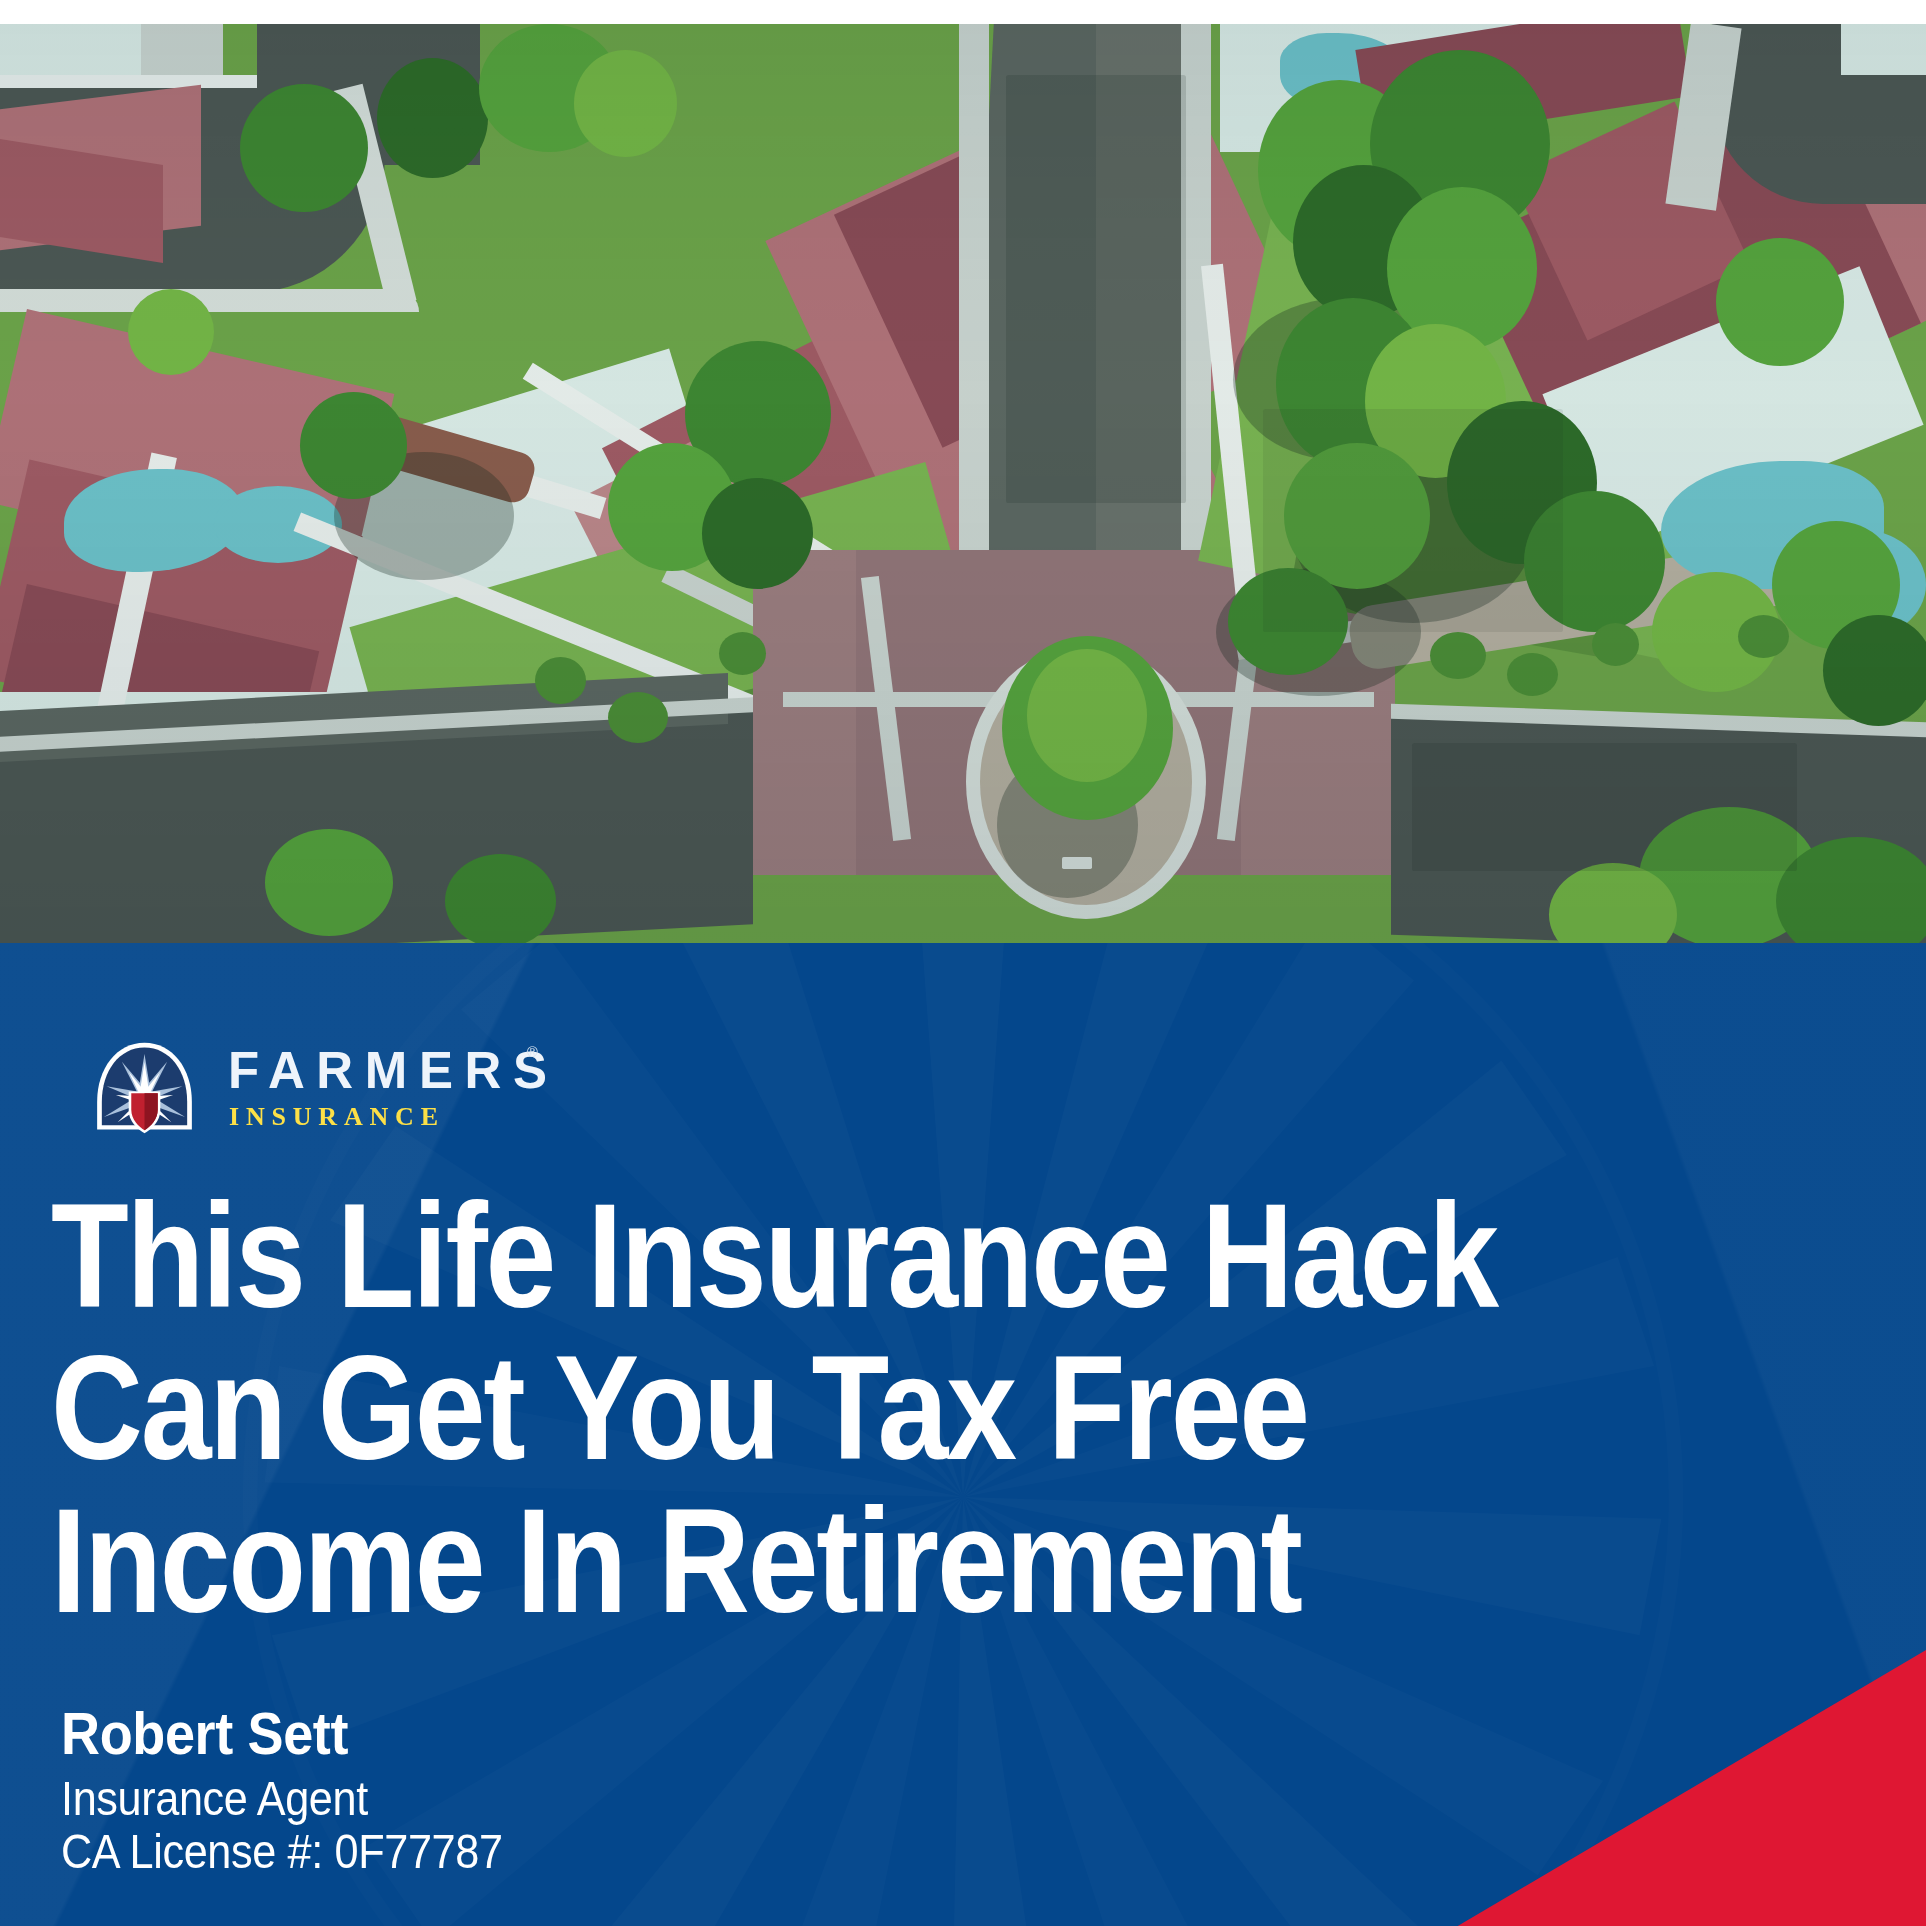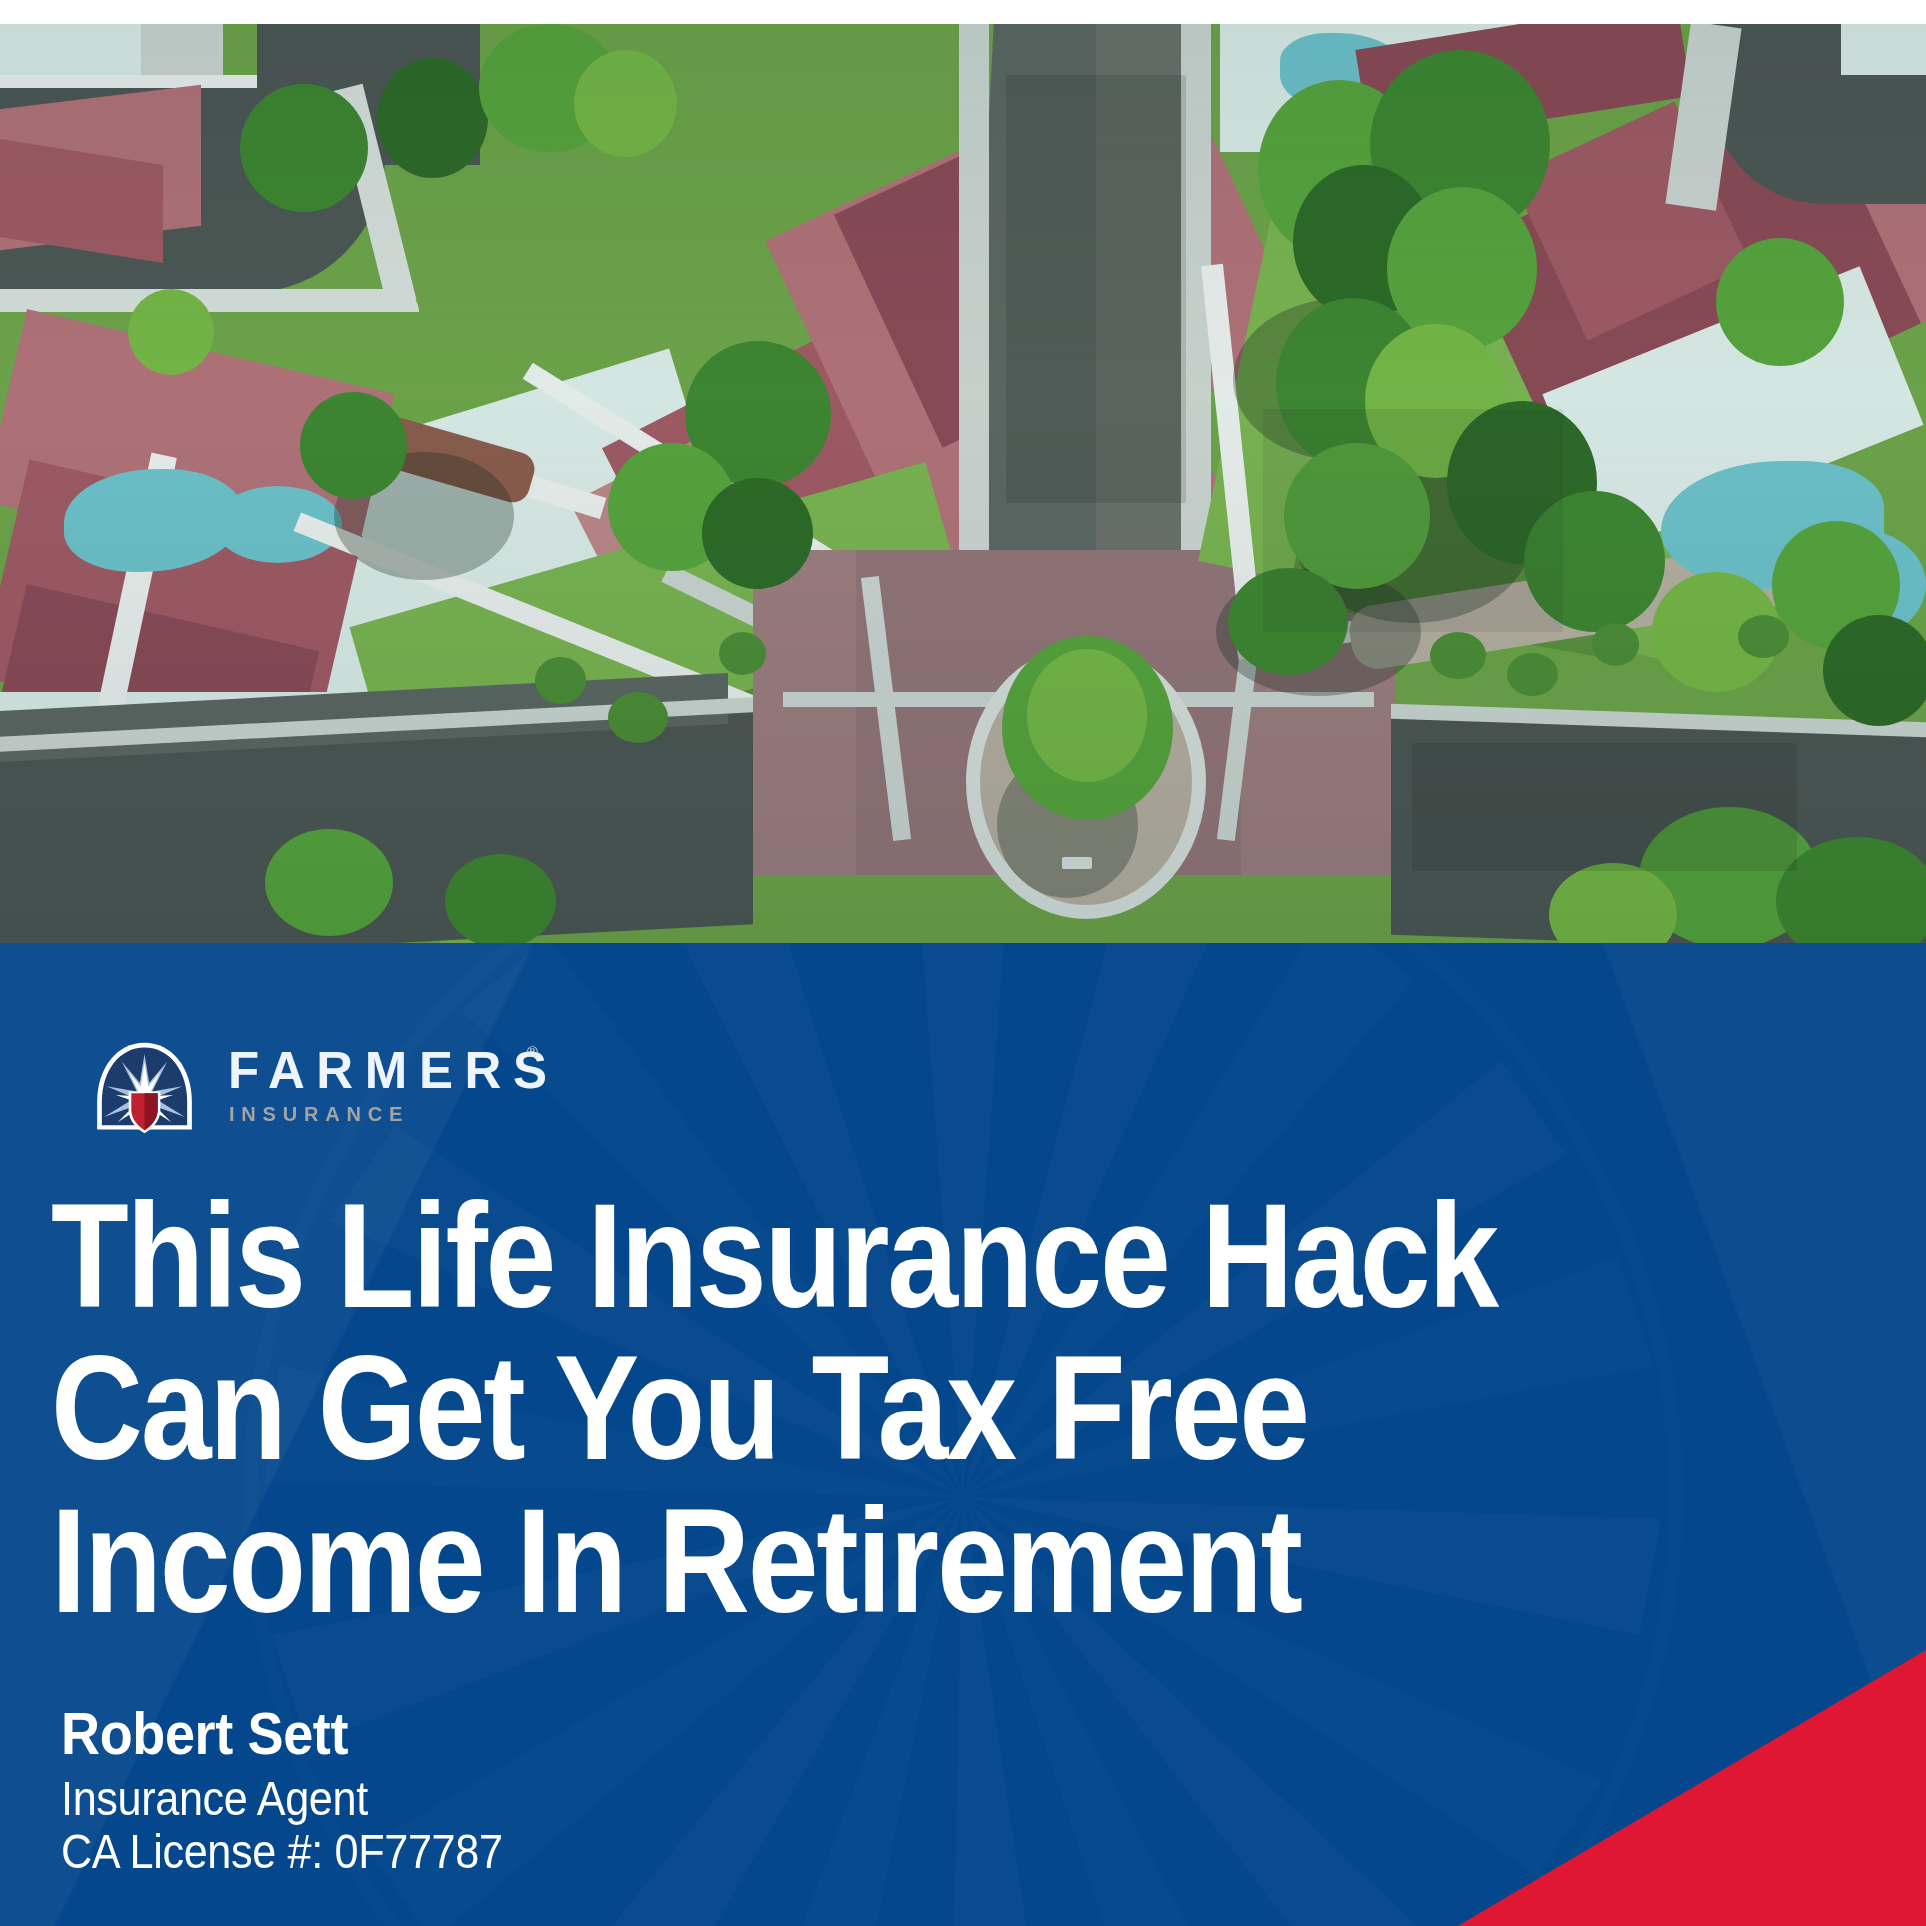--- a/index.html
+++ b/index.html
@@ -97,24 +97,24 @@
     font-size:51px;font-weight:700;letter-spacing:11.6px;
     line-height:1;
     font-family:"Liberation Sans",sans-serif;
   }
   .logo-reg{
     position:absolute;left:436px;top:3.4px;
     color:#d9e4f0;font-size:14.6px;line-height:1;
   }
   .logo-sub{
     position:absolute;left:138px;top:62px;
-    color:#a3a3a3;
-    font-size:20px;font-weight:700;letter-spacing:6.8px;
+    color:#fde047;
+    font-size:26px;font-weight:700;letter-spacing:6.8px;
     line-height:1;
-    font-family:Liberation Sans, sans-serif;
+    font-family:Liberation Serif, serif;
   }
 
   
   .headline{
     position:absolute;left:51px;top:1156px;
     width:1755px;
     color:#ffffff;
     font-family:"Liberation Sans Narrow","Liberation Sans",sans-serif;
     font-weight:700;
     font-size:148px;

